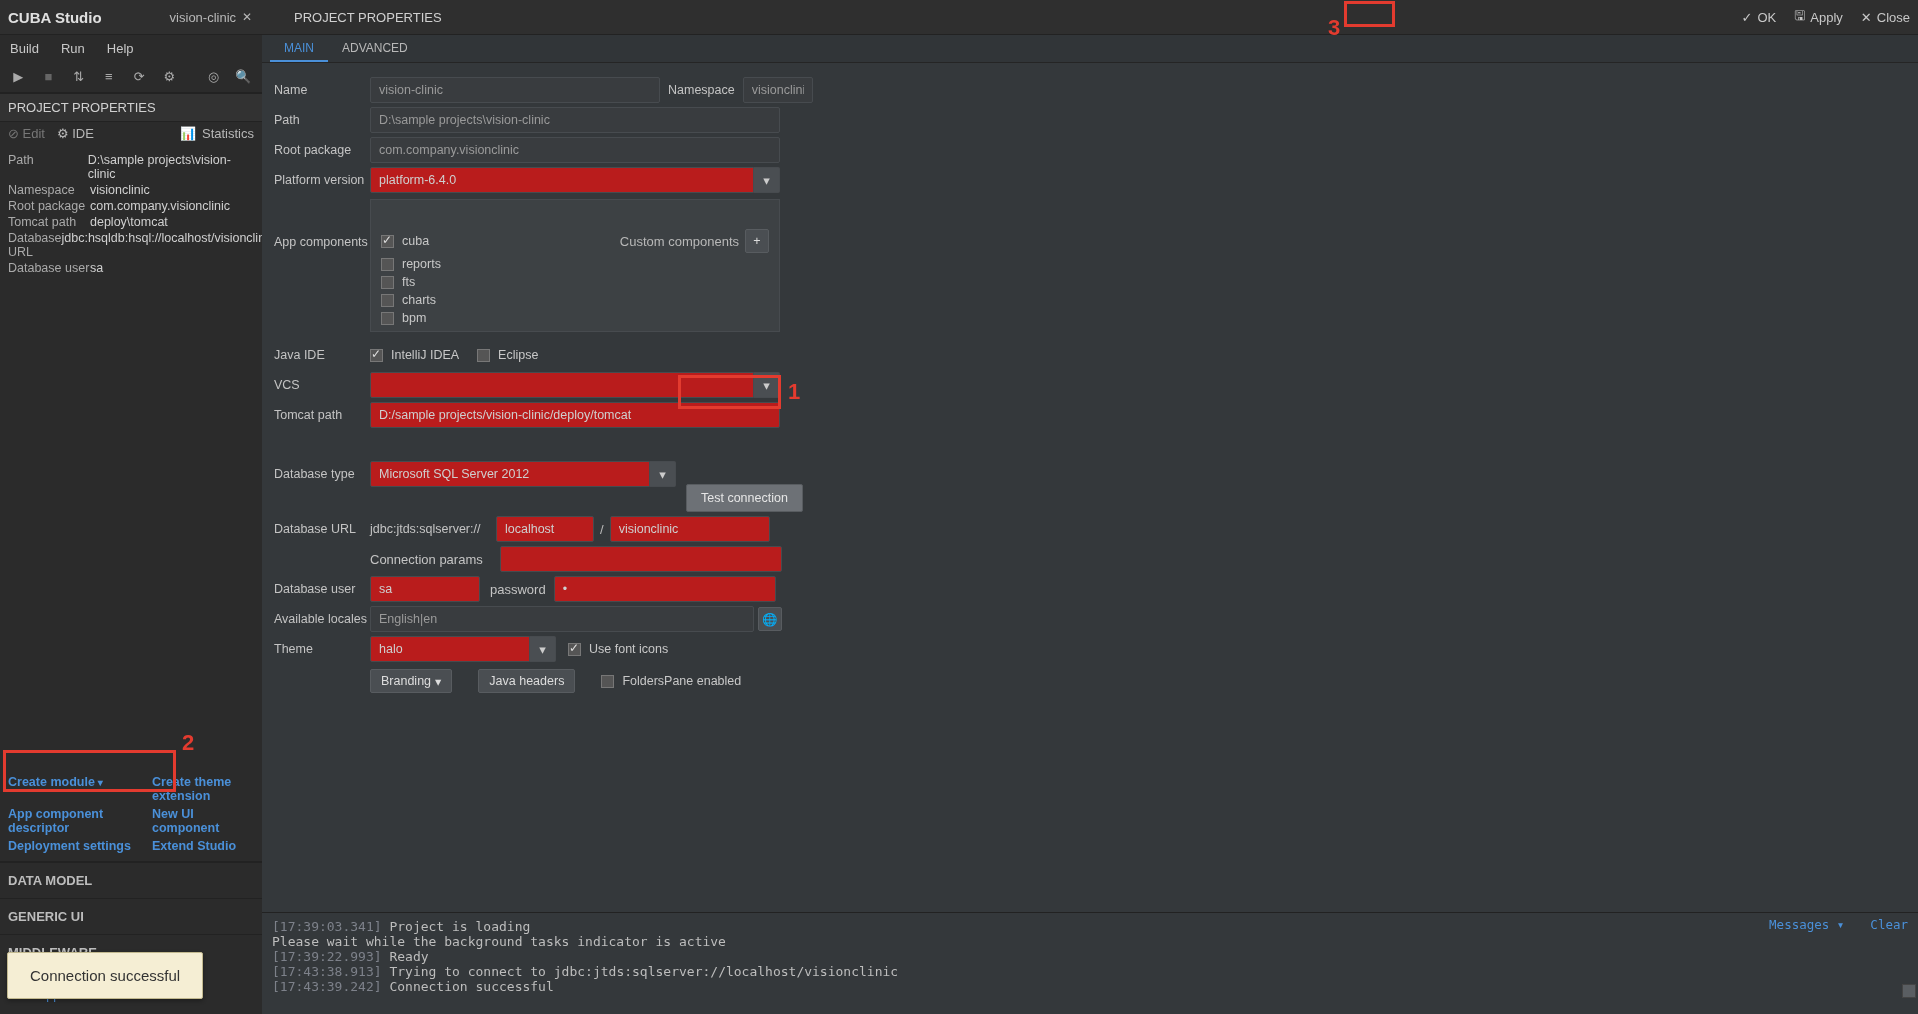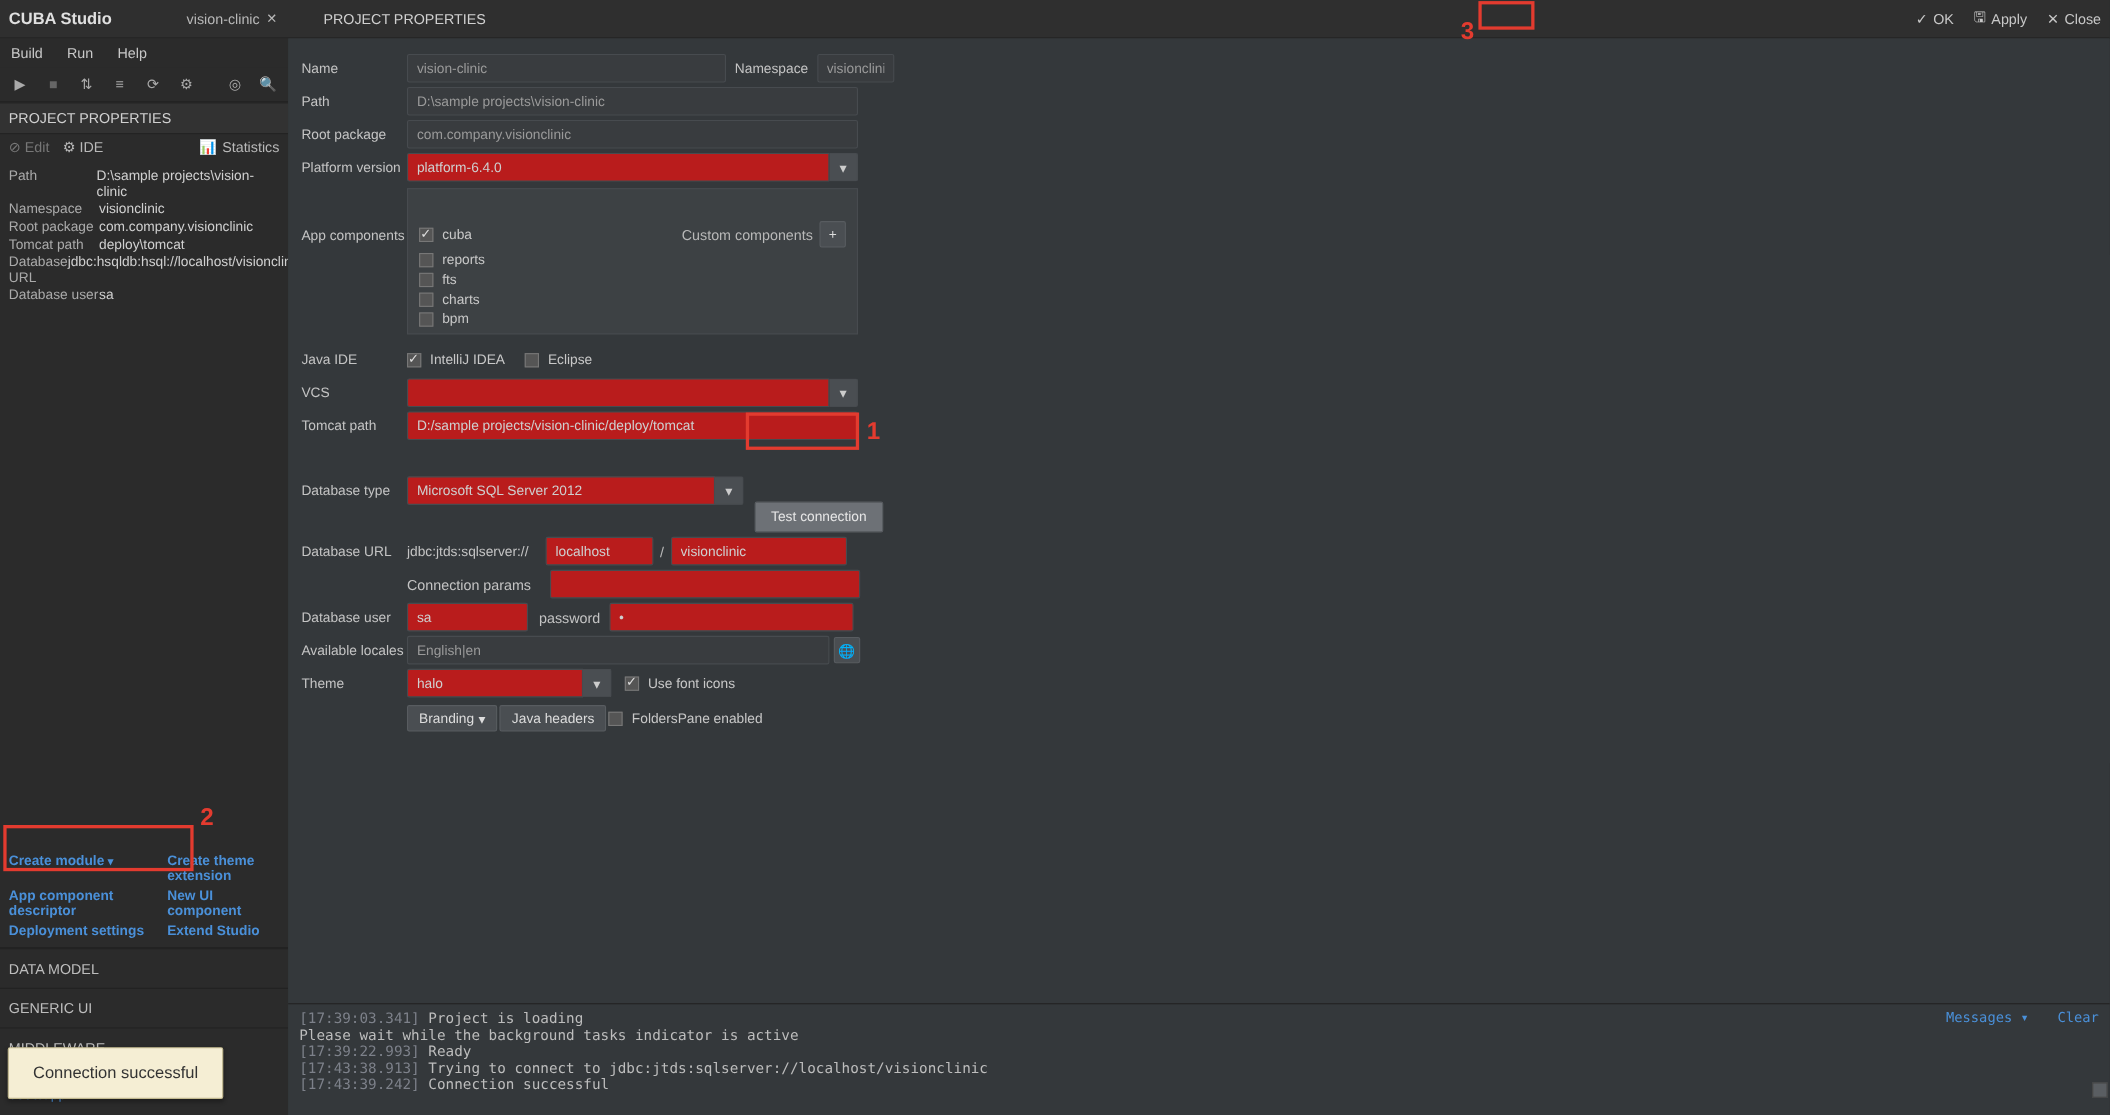--- a/index.html
+++ b/index.html
@@ -64,21 +64,21 @@
 .sub-toolbar .muted { color:#777; }
 .sub-toolbar .stat { margin-left:auto; display:flex; gap:5px; align-items:center; }
 .props-list { padding:6px 8px; font-size:12.5px; }
 .props-list .row { display:flex; margin:2px 0; }
 .props-list .k { width:82px; color:#aaa; }
 .props-list .v { color:#d0d0d0; }
 .side-links { margin-top:auto; padding:4px 8px 8px; display:grid; grid-template-columns: 134px 1fr; gap:4px 10px;font-weight:bold; }
 .side-link { color:#4a90d9; font-size:12.5px; cursor:pointer; }
 .side-link .chev { font-size:10px; margin-left:3px; }
 .category-strip { border-top:1px solid #222; }
-.category-strip .cat { padding:10px 8px; color:#bdbdbd; font-weight:400; border-top:1px solid #222; }
+.category-strip .cat { padding:10px 8px; color:#bdbdbd; font-weight:700; border-top:1px solid #222; }
 .port-area { padding:4px 8px 12px; font-size:12.5px; color:#bbb; }
 .port-area .blue { color:#4a90d9; }
 
 .tabs-row { height:28px; background:#313538; border-bottom:1px solid #252525; display:flex; padding-left:8px; }
 .tab { padding:6px 14px; color:#b8b8b8; cursor:pointer; font-size:12px; }
 .tab.active { color:#4a90d9; border-bottom:2px solid #4a90d9; }
 .form-area { flex:1; padding:10px 12px; overflow:auto; background:#34383b; }
 .form-row { display:flex; align-items:center; margin:4px 0; min-height:26px; }
 .form-label { width:96px; color:#c4c4c4; font-size:12.5px; }
 .input, .select {
@@ -107,21 +107,21 @@
 .small-btn {
   display:inline-flex; align-items:center; justify-content:center;
   background:#4a4e52; border:1px solid #585c60; color:#ddd;
   height:24px; padding:0 10px; border-radius:2px; cursor:pointer; font-size:12.5px;
 }
 .small-btn.square { width:24px; padding:0; }
 .btn-highlight {
   background:#6d7176; color:#e6e6e6;margin-top:48px;
 }
 .ide-row .chk { margin-right:18px; }
-.inline-gap { display:flex; gap:2px; align-items:center; }
+.inline-gap { display:flex; gap:26px; align-items:center; }
 .db-url-row { display:flex; gap:6px; align-items:center; }
 .db-url-row .prefix { color:#c4c4c4; font-size:12.5px; width:120px; }
 .db-url-row .sep { color:#bbb; }
 .theme-row .chk { margin-left:12px; }
 .callout-red { position:absolute; border:3px solid #e33b2f; pointer-events:none; }
 .callout-num { position:absolute; color:#e33b2f; font-weight:bold; font-size:22px; pointer-events:none; }
 .log-area {
   height:102px; background:#34383b; border-top:1px solid #222;
   font-family: Consolas, monospace; font-size:13px; color:#bdbdbd;
   padding:6px 10px 6px 10px; position:relative;
@@ -232,20 +232,24 @@
     <div class="cat">GENERIC UI</div>
     <div class="cat">MIDDLEWARE</div>
   </div>
   <div class="port-area">
     <div>port 48561</div>
     <div class="blue">8080/app</div>
   </div>
 </div>
 
 <div class="right-area">
+  <div class="tabs-row">
+    <div class="tab active">MAIN</div>
+    <div class="tab">ADVANCED</div>
+  </div>
 
   <div class="form-area">
     <div class="form-row">
       <span class="form-label">Name</span>
       <div class="namespace-pair">
         <input class="input w1 readonly" value="vision-clinic" style="">
         <span class="form-label" style="width:auto">Namespace</span>
         <input class="input readonly" style="width: 70px;" value="visionclinic">
       </div>
     </div>

